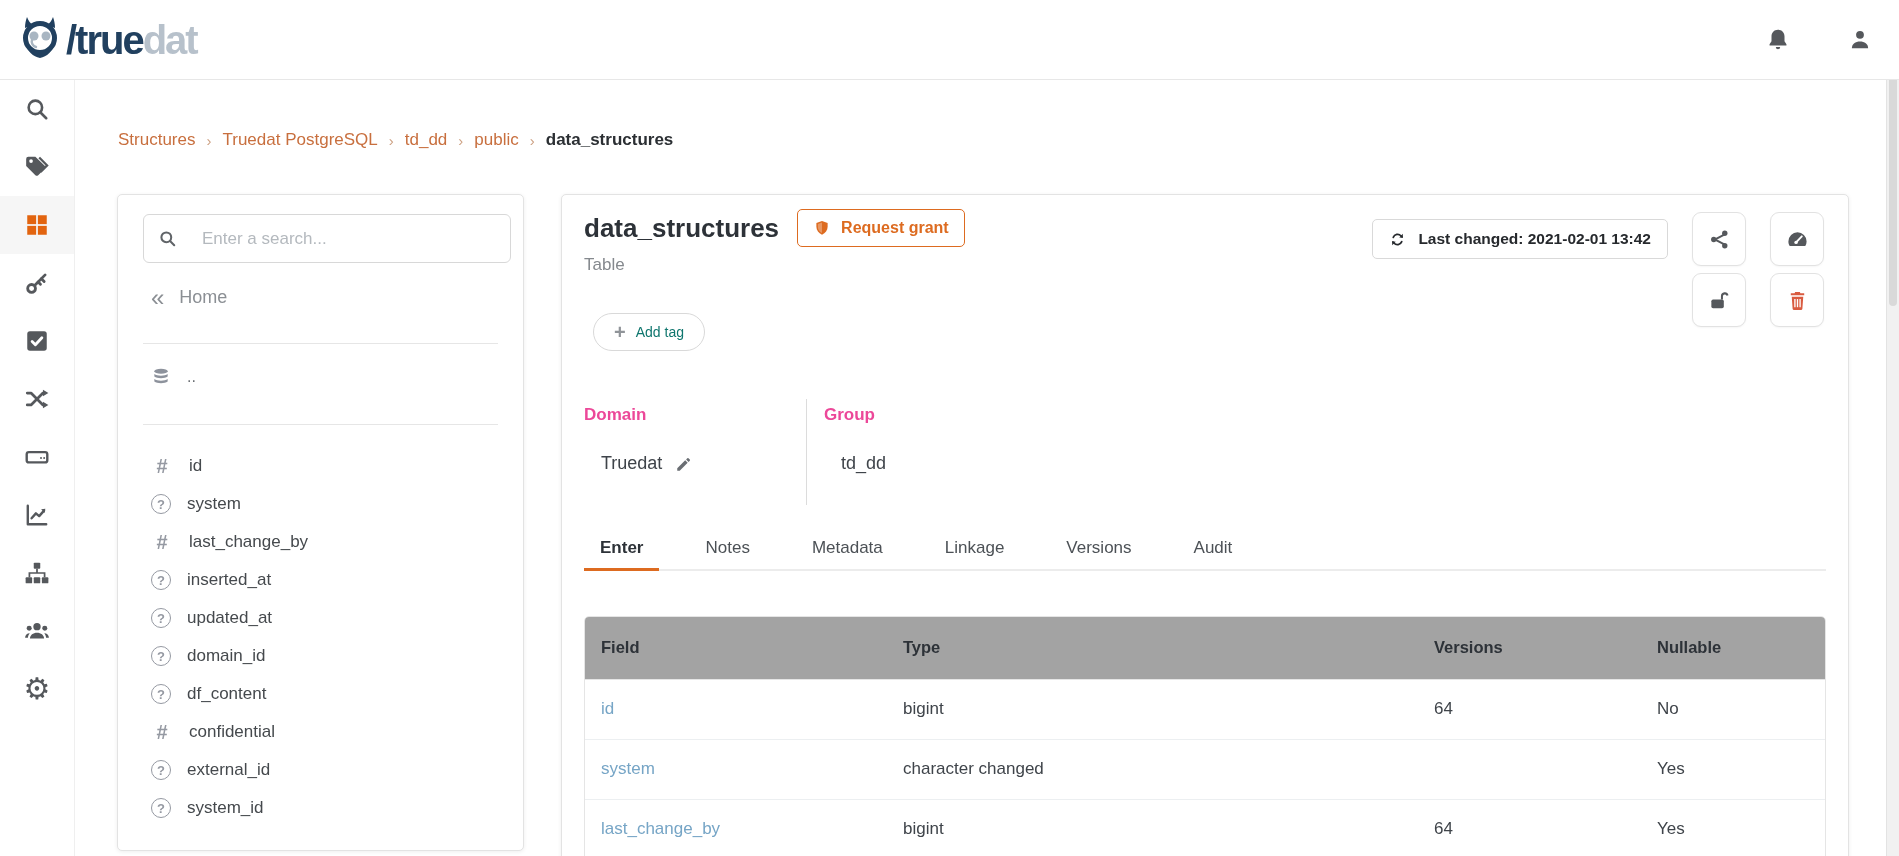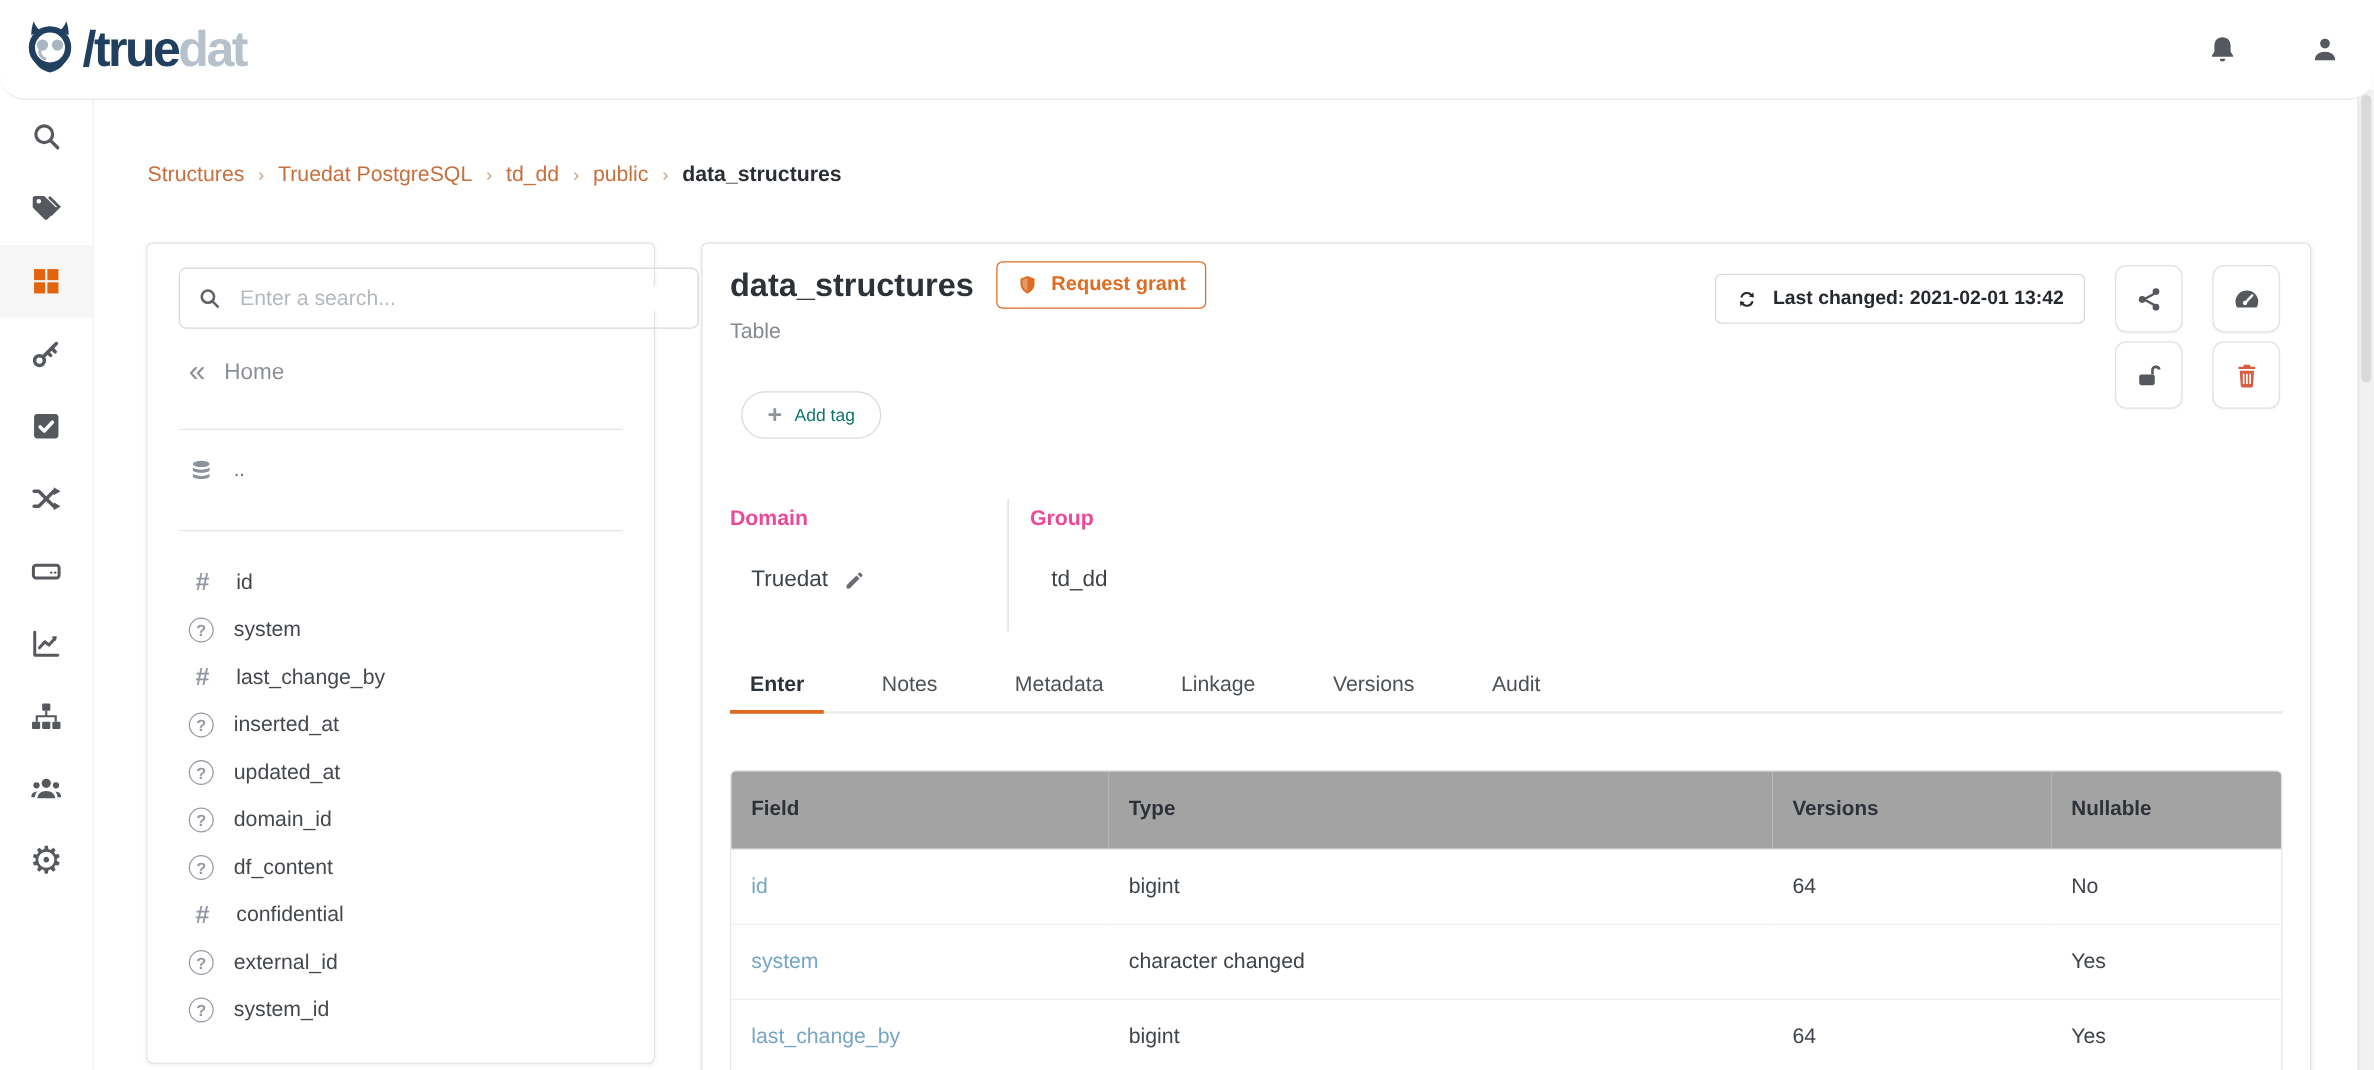--- a/index.html
+++ b/index.html
@@ -2,21 +2,21 @@
 <html><head>
 <meta charset="utf-8">
 <style>
   * { margin:0; padding:0; box-sizing:border-box; }
   html,body { width:1899px; height:856px; overflow:hidden; background:#fff;
     font-family:"Liberation Sans","DejaVu Sans",sans-serif; color:#3f444a; }
 
   
   .topbar { position:absolute; left:0; top:0; width:1899px; height:80px; background:#fff;
     border-bottom:1px solid #e7e7e7; display:flex; align-items:center; justify-content:space-between;
-    padding:0 26px 0 16px; z-index:10;border-radius:20px; }
+    padding:0 26px 0 16px; z-index:10; }
   .logo { display:flex; align-items:center; gap:2px; cursor:pointer; }
   .logo svg { display:block; }
   .wordmark { font-size:40px; font-weight:800; letter-spacing:-2px; line-height:1; }
   .wm-primary { color:#21405f; }
   .wm-secondary { color:#b7c1cb; }
   .topbar-right { display:flex; align-items:center; gap:56px; color:#55585c; }
   .topbar-right .icon-btn { width:26px; height:26px; cursor:pointer; }
 
   
   .rail { position:absolute; left:0; top:72px; bottom:0; width:75px; background:#fff;
@@ -34,22 +34,22 @@
   .crumb-sep { color:#cda183; font-size:15px; }
   .crumb-current { color:#2b2f33; font-weight:700; }
 
   
   .card { position:absolute; background:#fff; border:1px solid #e3e3e3; border-radius:5px;
     box-shadow:0 1px 4px rgba(0,0,0,0.07); }
   .left-card { left:117px; top:194px; width:407px; height:657px; }
   .main-card { left:561px; top:194px; width:1288px; height:700px; }
 
   
-  .searchbox { position:absolute; left:25px; top:19px; width:416px; height:49px;
-    border:1px solid #d8d8d8; border-radius:6px; display:flex; align-items:center; padding:0 14px; gap:15px; }
+  .searchbox { position:absolute; left:25px; top:19px; width:368px; height:49px;
+    border:1px solid #d8d8d8; border-radius:6px; display:flex; align-items:center; padding:0 14px; gap:25px; }
   .searchbox svg { width:19px; height:19px; color:#606468; flex:none; }
   .searchbox input { border:none; outline:none; flex:1; font-size:17px; color:#3f444a;
     font-family:"Liberation Sans","DejaVu Sans",sans-serif; }
   .searchbox input::placeholder { color:#b4b9be; }
   .home-row { position:absolute; left:33px; top:92px; display:flex; align-items:center; gap:15px;
     color:#8b8f94; cursor:pointer; }
   .collapse-ch { font-size:24px; line-height:20px; }
   .home-label { font-size:18px; }
   .lp-div { position:absolute; left:25px; right:25px; height:1px; background:#e6e6e6; }
   .parent-row { position:absolute; left:33px; top:172px; display:flex; align-items:center; gap:16px;

